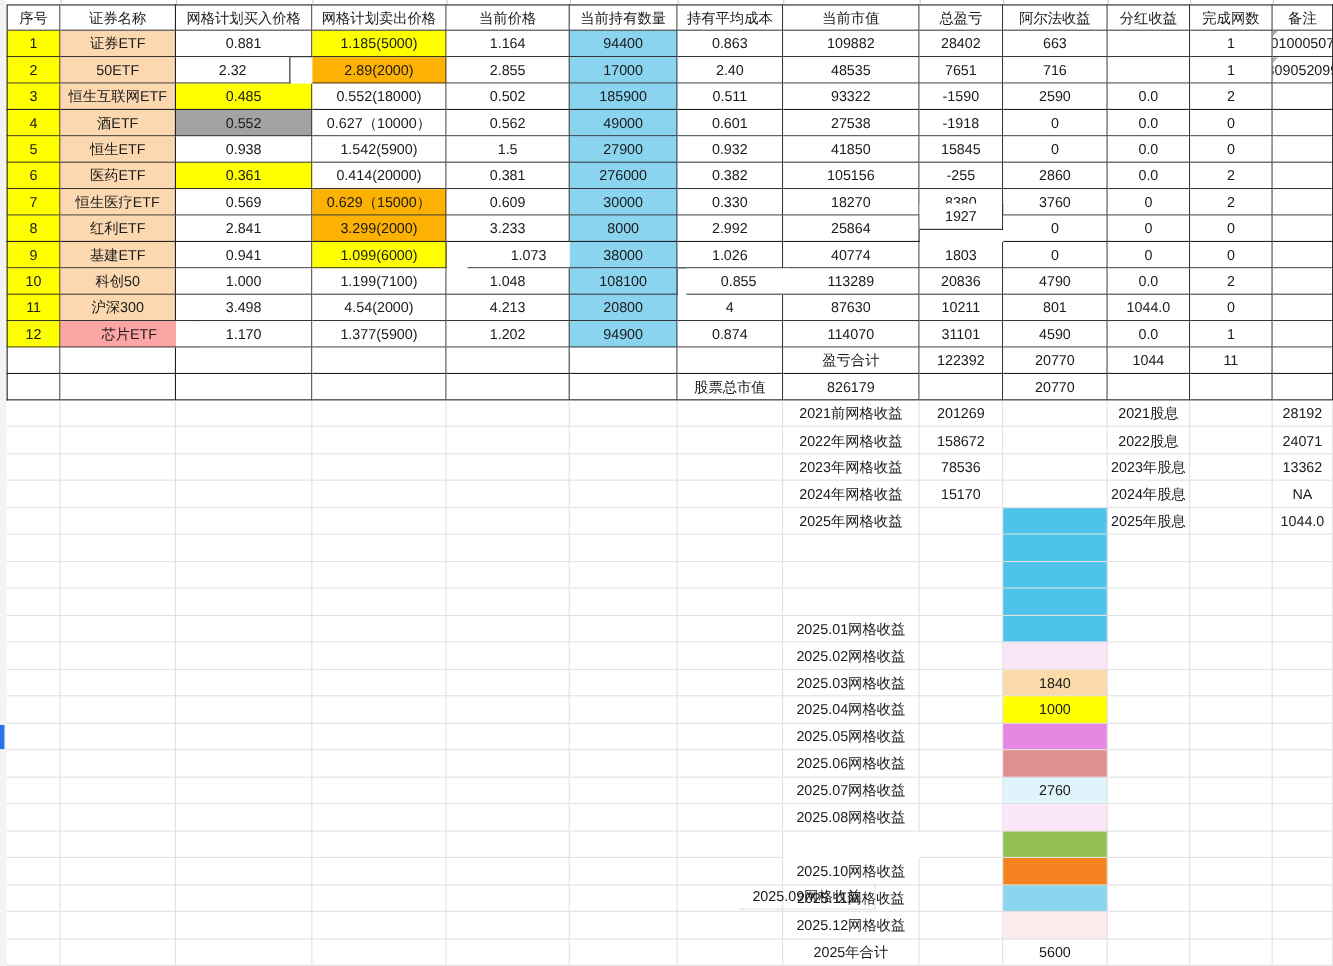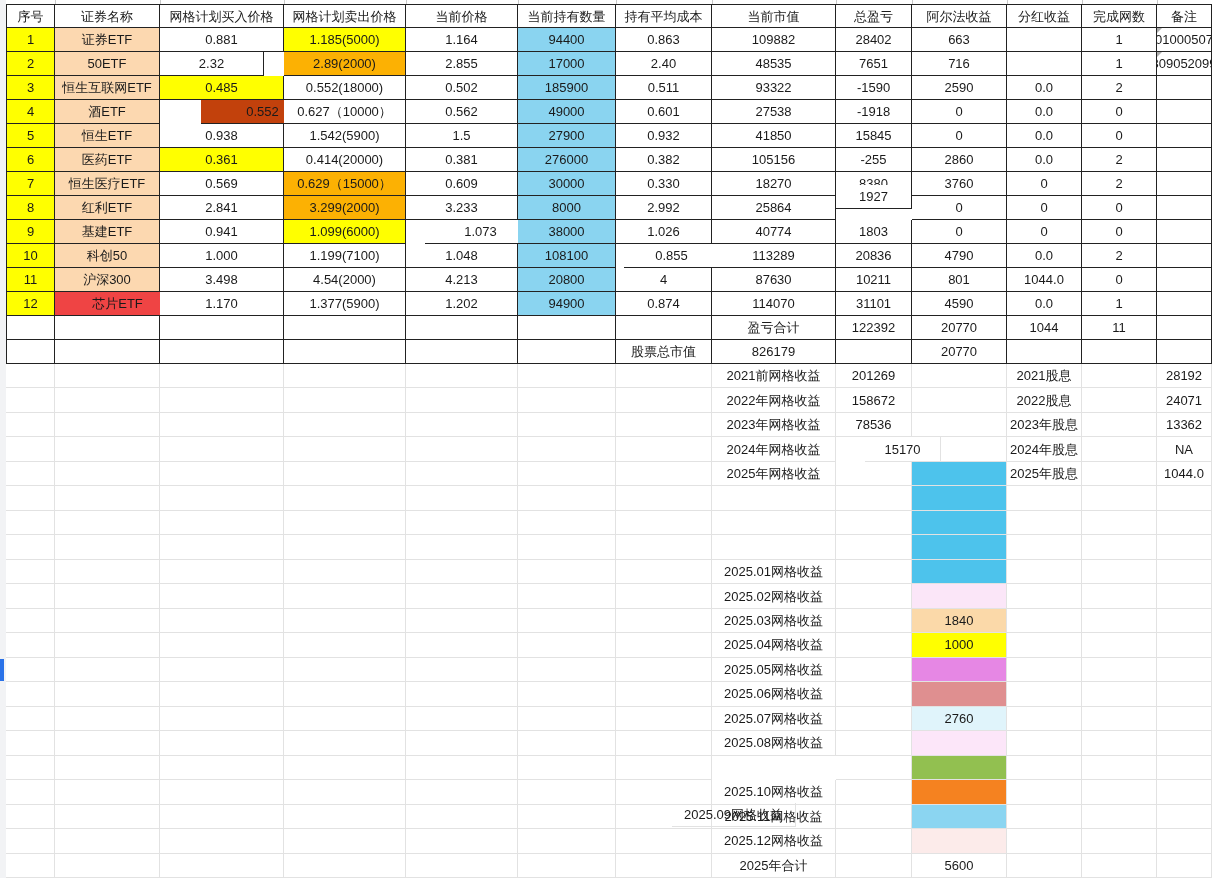--- a/index.html
+++ b/index.html
@@ -97,21 +97,21 @@
     <div class="mcell" style="left: 518px; top: 76px; width: 98px; height: 24px; background: rgb(138, 212, 240);">185900</div>
     <div class="mcell" style="left: 616px; top: 76px; width: 96px; height: 24px;">0.511</div>
     <div class="mcell" style="left: 712px; top: 76px; width: 124px; height: 24px;">93322</div>
     <div class="mcell" style="left: 836px; top: 76px; width: 76px; height: 24px;">-1590</div>
     <div class="mcell" style="left: 912px; top: 76px; width: 95px; height: 24px;">2590</div>
     <div class="mcell" style="left: 1007px; top: 76px; width: 75px; height: 24px;">0.0</div>
     <div class="mcell" style="left: 1082px; top: 76px; width: 75px; height: 24px;">2</div>
     <div class="mcell" style="left: 1157px; top: 76px; width: 55px; height: 24px;"></div>
     <div class="mcell bl" style="left: 6px; top: 100px; width: 49px; height: 24px; background: rgb(255, 255, 0);">4</div>
     <div class="mcell" style="left: 55px; top: 100px; width: 105px; height: 24px; background: rgb(252, 216, 176);">酒ETF</div>
-    <div class="mcell" style="left: 160px; top: 100px; width: 124px; height: 24px; background: #c2410c; margin-left: 41px;">0.552</div>
+    <div class="mcell" style="left: 160px; top: 100px; width: 124px; height: 24px; background: #a3a3a3;">0.552</div>
     <div class="mcell" style="left: 284px; top: 100px; width: 122px; height: 24px;">0.627（10000）</div>
     <div class="mcell" style="left: 406px; top: 100px; width: 112px; height: 24px;">0.562</div>
     <div class="mcell" style="left: 518px; top: 100px; width: 98px; height: 24px; background: rgb(138, 212, 240);">49000</div>
     <div class="mcell" style="left: 616px; top: 100px; width: 96px; height: 24px;">0.601</div>
     <div class="mcell" style="left: 712px; top: 100px; width: 124px; height: 24px;">27538</div>
     <div class="mcell" style="left: 836px; top: 100px; width: 76px; height: 24px;">-1918</div>
     <div class="mcell" style="left: 912px; top: 100px; width: 95px; height: 24px;">0</div>
     <div class="mcell" style="left: 1007px; top: 100px; width: 75px; height: 24px;">0.0</div>
     <div class="mcell" style="left: 1082px; top: 100px; width: 75px; height: 24px;">0</div>
     <div class="mcell" style="left: 1157px; top: 100px; width: 55px; height: 24px;"></div>
@@ -200,21 +200,21 @@
     <div class="mcell" style="left: 406px; top: 268px; width: 112px; height: 24px;">4.213</div>
     <div class="mcell" style="left: 518px; top: 268px; width: 98px; height: 24px; background: rgb(138, 212, 240);">20800</div>
     <div class="mcell" style="left: 616px; top: 268px; width: 96px; height: 24px;">4</div>
     <div class="mcell" style="left: 712px; top: 268px; width: 124px; height: 24px;">87630</div>
     <div class="mcell" style="left: 836px; top: 268px; width: 76px; height: 24px;">10211</div>
     <div class="mcell" style="left: 912px; top: 268px; width: 95px; height: 24px;">801</div>
     <div class="mcell" style="left: 1007px; top: 268px; width: 75px; height: 24px;">1044.0</div>
     <div class="mcell" style="left: 1082px; top: 268px; width: 75px; height: 24px;">0</div>
     <div class="mcell" style="left: 1157px; top: 268px; width: 55px; height: 24px;"></div>
     <div class="mcell bl" style="left: 6px; top: 292px; width: 49px; height: 24px; background: rgb(255, 255, 0);">12</div>
-    <div class="mcell" style="left: 55px; top: 292px; width: 126px; height: 24px; background: #ef4444;">芯片ETF</div>
+    <div class="mcell" style="left: 55px; top: 292px; width: 126px; height: 24px; background: #fca5a5;">芯片ETF</div>
     <div class="mcell" style="left: 160px; top: 292px; width: 124px; height: 24px;">1.170</div>
     <div class="mcell" style="left: 284px; top: 292px; width: 122px; height: 24px;">1.377(5900)</div>
     <div class="mcell" style="left: 406px; top: 292px; width: 112px; height: 24px;">1.202</div>
     <div class="mcell" style="left: 518px; top: 292px; width: 98px; height: 24px; background: rgb(138, 212, 240);">94900</div>
     <div class="mcell" style="left: 616px; top: 292px; width: 96px; height: 24px;">0.874</div>
     <div class="mcell" style="left: 712px; top: 292px; width: 124px; height: 24px;">114070</div>
     <div class="mcell" style="left: 836px; top: 292px; width: 76px; height: 24px;">31101</div>
     <div class="mcell" style="left: 912px; top: 292px; width: 95px; height: 24px;">4590</div>
     <div class="mcell" style="left: 1007px; top: 292px; width: 75px; height: 24px;">0.0</div>
     <div class="mcell" style="left: 1082px; top: 292px; width: 75px; height: 24px;">1</div>
@@ -285,21 +285,21 @@
     <div class="scell" style="left: 1082px; top: 412.952px; width: 75px; height: 24.4762px;"></div>
     <div class="scell" style="left: 1157px; top: 412.952px; width: 55px; height: 24.4762px;">13362</div>
     <div class="scell" style="left: 6px; top: 437.429px; width: 49px; height: 24.4762px;"></div>
     <div class="scell" style="left: 55px; top: 437.429px; width: 105px; height: 24.4762px;"></div>
     <div class="scell" style="left: 160px; top: 437.429px; width: 124px; height: 24.4762px;"></div>
     <div class="scell" style="left: 284px; top: 437.429px; width: 122px; height: 24.4762px;"></div>
     <div class="scell" style="left: 406px; top: 437.429px; width: 112px; height: 24.4762px;"></div>
     <div class="scell" style="left: 518px; top: 437.429px; width: 98px; height: 24.4762px;"></div>
     <div class="scell" style="left: 616px; top: 437.429px; width: 96px; height: 24.4762px;"></div>
     <div class="scell ovis" style="left: 712px; top: 437.429px; width: 124px; height: 24.4762px;">2024年网格收益</div>
-    <div class="scell" style="left: 865px; top: 437.429px; width: 76px; height: 24.4762px;">15170</div>
+    <div class="scell" style="left: 836px; top: 437.429px; width: 76px; height: 24.4762px;">15170</div>
     <div class="scell" style="left: 912px; top: 437.429px; width: 95px; height: 24.4762px;"></div>
     <div class="scell ovis" style="left: 1007px; top: 437.429px; width: 75px; height: 24.4762px;">2024年股息</div>
     <div class="scell" style="left: 1082px; top: 437.429px; width: 75px; height: 24.4762px;"></div>
     <div class="scell" style="left: 1157px; top: 437.429px; width: 55px; height: 24.4762px;">NA</div>
     <div class="scell" style="left: 6px; top: 461.905px; width: 49px; height: 24.4762px;"></div>
     <div class="scell" style="left: 55px; top: 461.905px; width: 105px; height: 24.4762px;"></div>
     <div class="scell" style="left: 160px; top: 461.905px; width: 124px; height: 24.4762px;"></div>
     <div class="scell" style="left: 284px; top: 461.905px; width: 122px; height: 24.4762px;"></div>
     <div class="scell" style="left: 406px; top: 461.905px; width: 112px; height: 24.4762px;"></div>
     <div class="scell" style="left: 518px; top: 461.905px; width: 98px; height: 24.4762px;"></div>

